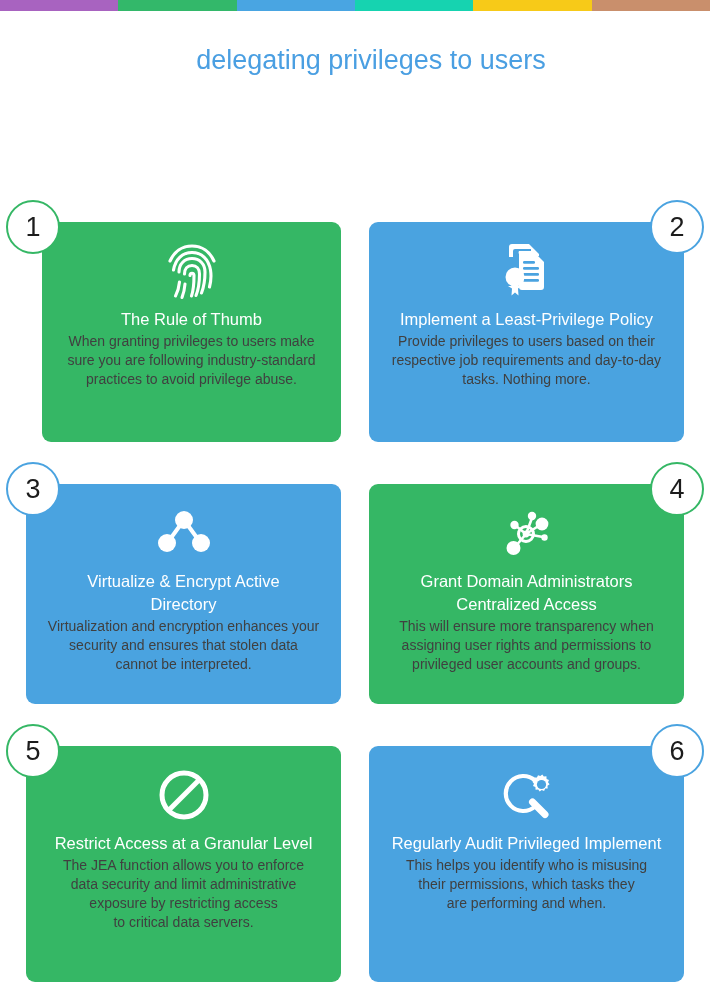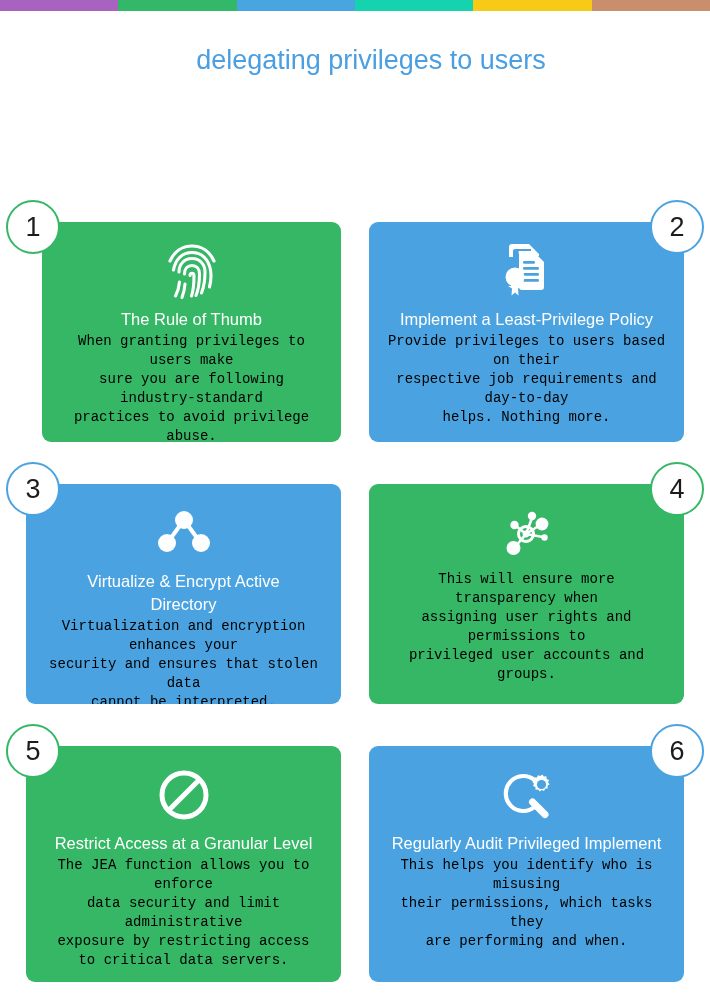--- a/index.html
+++ b/index.html
@@ -102,25 +102,24 @@
     font-weight: 400;
     color: #ffffff;
     margin: 0 0 1px 0;
     padding: 0 4px;
     white-space: pre-line;
   }
   .card-body {
     font-size: 14px;
     line-height: 19px;
     font-weight: 400;
-    color: #000000;
+    color: #404040;
     margin: 0;
     padding: 0 6px;
     white-space: pre-line;
-    font-family: Liberation Mono, monospace;
   }
 
   
   .badge {
     position: absolute;
     width: 54px;
     height: 54px;
     border-radius: 50%;
     background: #ffffff;
     box-sizing: border-box;
@@ -192,21 +191,21 @@
             <rect x="21" y="24" width="16" height="2.8" rx="1.2" fill="#4aa3e0"></rect>
             <rect x="21" y="30" width="16" height="2.8" rx="1.2" fill="#4aa3e0"></rect>
             <rect x="21" y="36" width="16" height="2.8" rx="1.2" fill="#4aa3e0"></rect>
             <circle cx="13" cy="34" r="9.5"></circle>
             <path d="M6 43l4 2.5-.5 7 3.5-3 3.5 3-.5-7 4-2.5z"></path>
           </svg>
         </div>
         <div class="card-heading">Implement a Least-Privilege Policy</div>
         <div class="card-body">Provide privileges to users based on their
 respective job requirements and day-to-day
-helps. Nothing more.</div>
+tasks. Nothing more.</div>
       </div>
       <div class="badge blue pos-right" style="border-color: rgb(74, 163, 224); color: rgb(28, 28, 28);">
         <span>2</span>
       </div>
     </div>
 
   </div>
 
   <div class="row row-2">
 
@@ -238,20 +237,22 @@
             <path d="M29 29L19 21M29 29L35 13M29 29L43 20M29 29L46 32M29 29L18 42"></path>
             <circle cx="29" cy="29" r="7.5" stroke-width="3" fill="none"></circle>
             <circle cx="29" cy="29" r="3.4" fill="#ffffff" stroke="none"></circle>
             <circle cx="35" cy="11" r="4.2" fill="#ffffff" stroke="none"></circle>
             <circle cx="45" cy="19" r="6.4" fill="#ffffff" stroke="none"></circle>
             <circle cx="47.5" cy="32.5" r="3.2" fill="#ffffff" stroke="none"></circle>
             <circle cx="17.5" cy="20" r="4.2" fill="#ffffff" stroke="none"></circle>
             <circle cx="16.5" cy="43" r="7" fill="#ffffff" stroke="none"></circle>
           </svg>
         </div>
+        <div class="card-heading">Grant Domain Administrators
+Centralized Access</div>
         <div class="card-body">This will ensure more transparency when
 assigning user rights and permissions to
 privileged user accounts and groups.</div>
       </div>
       <div class="badge green pos-right" style="border-color: rgb(53, 183, 101); color: rgb(28, 28, 28);">
         <span>4</span>
       </div>
     </div>
 
   </div>

